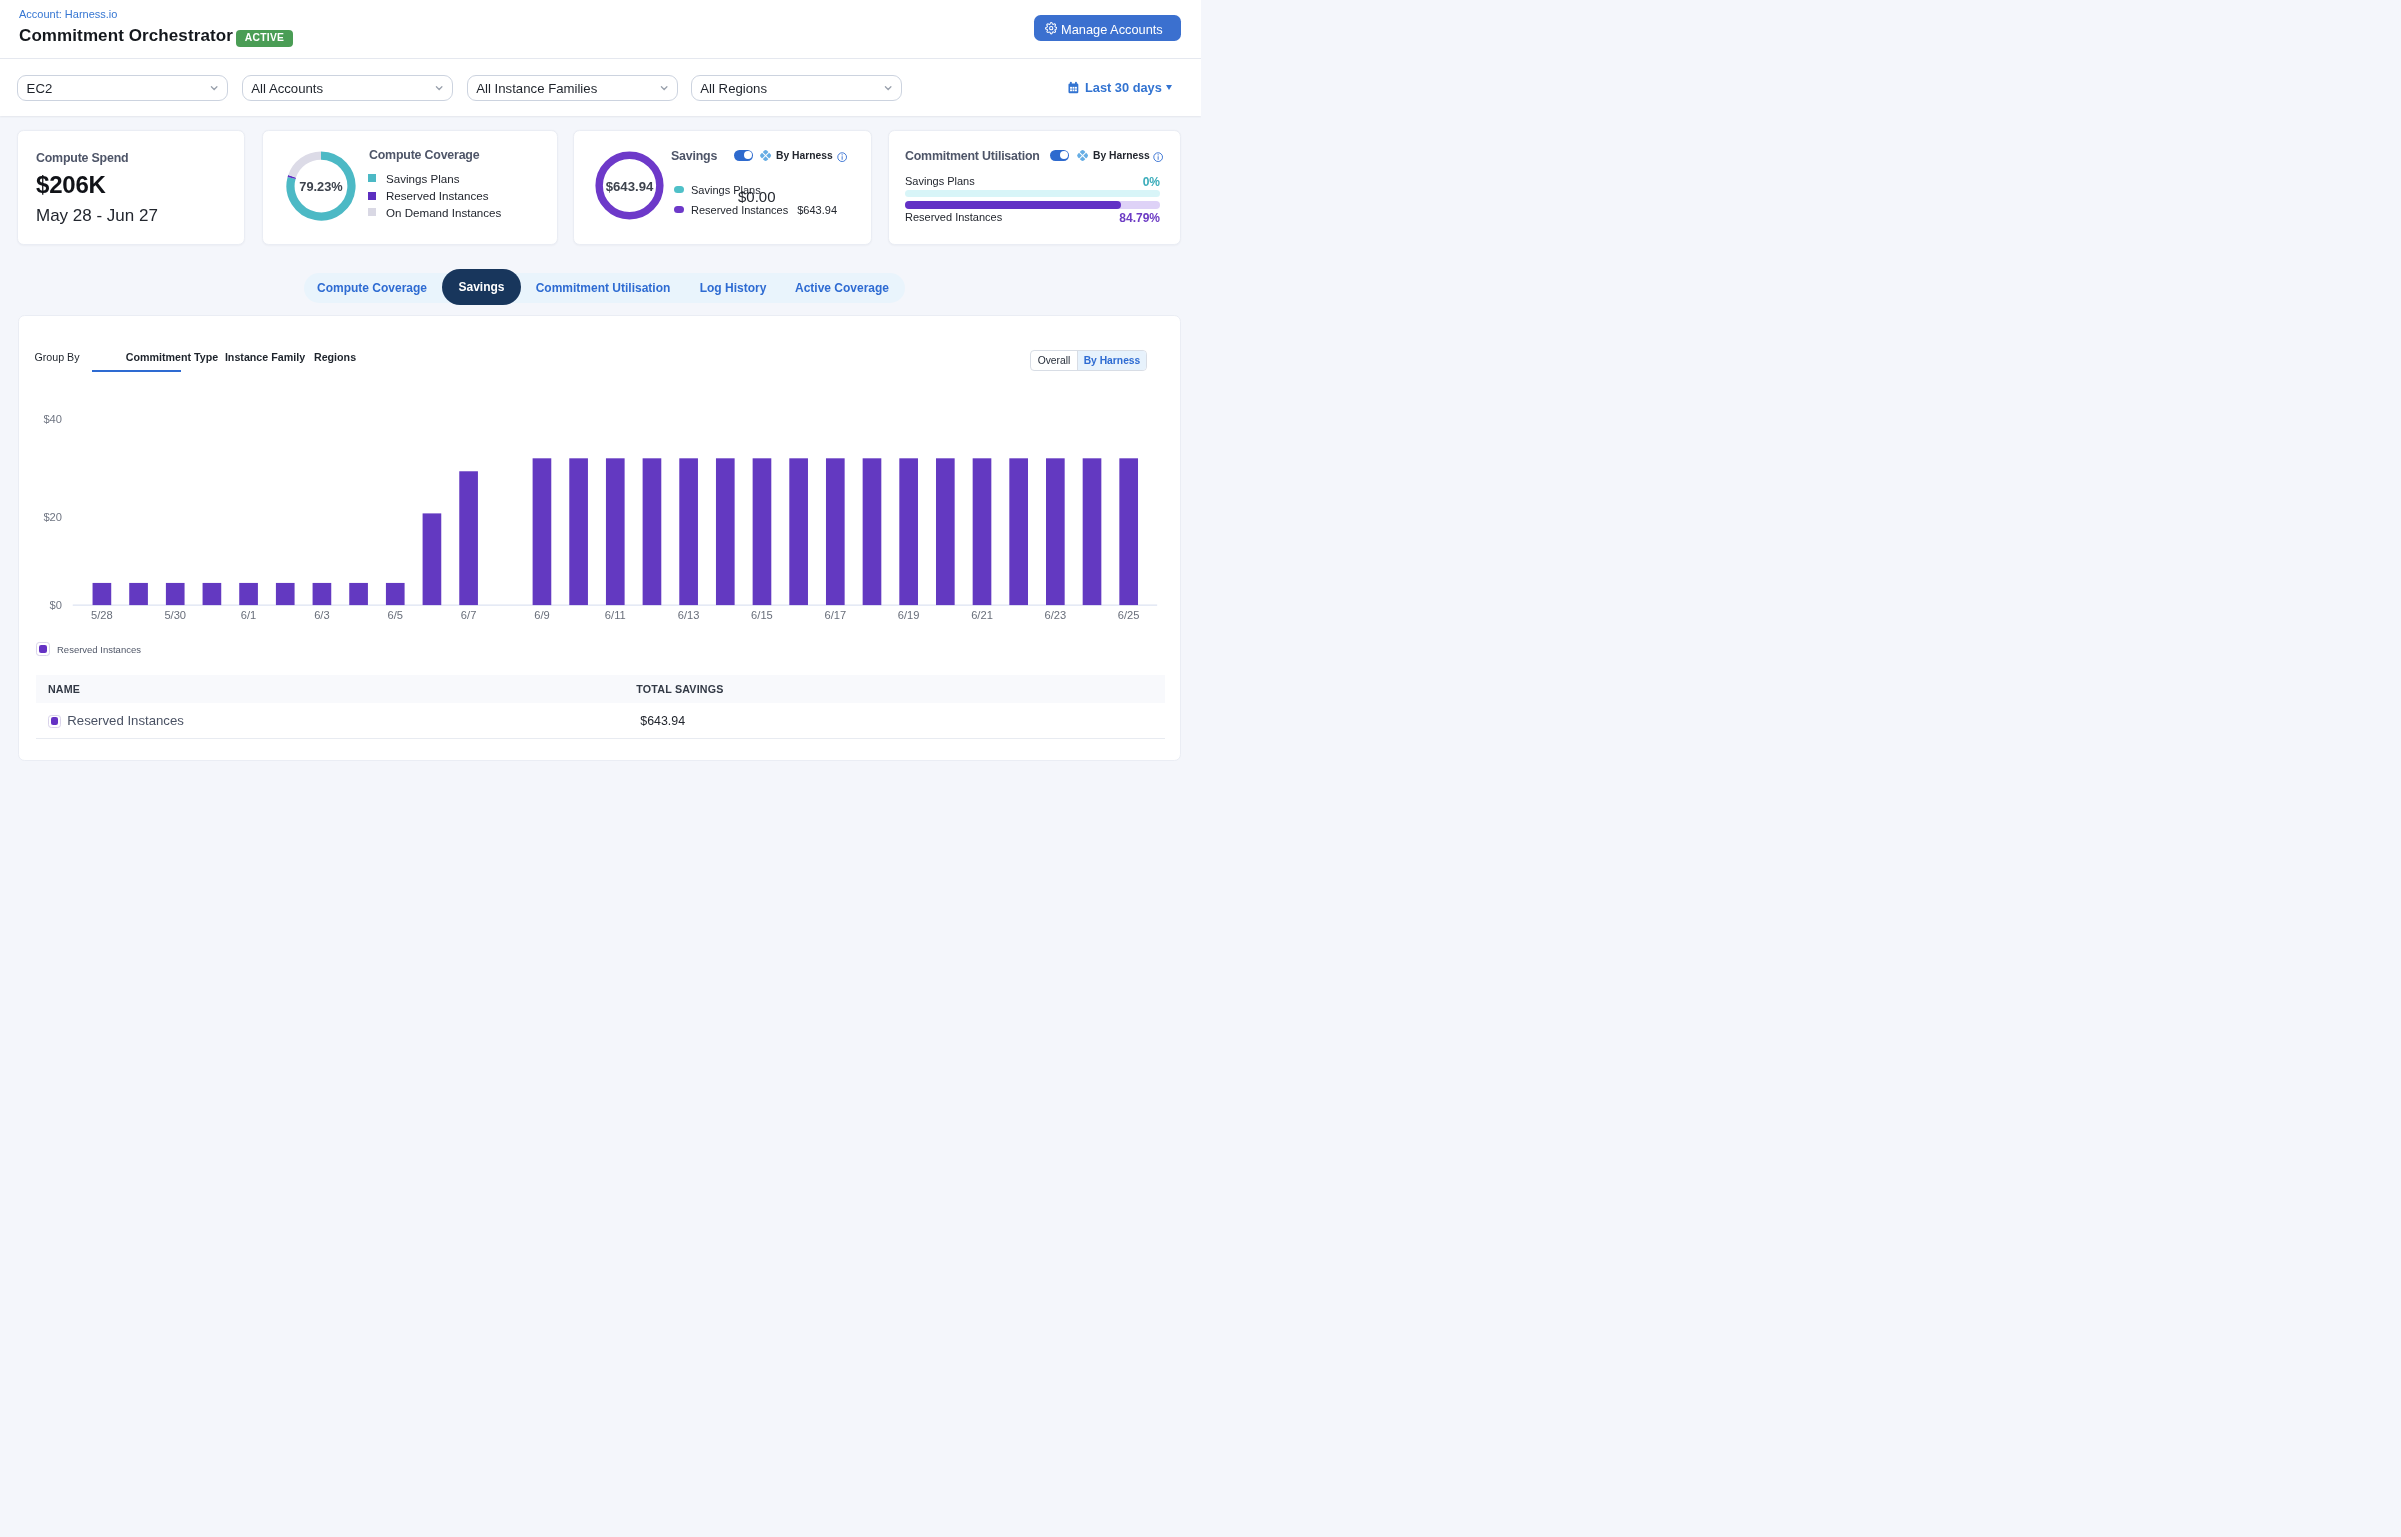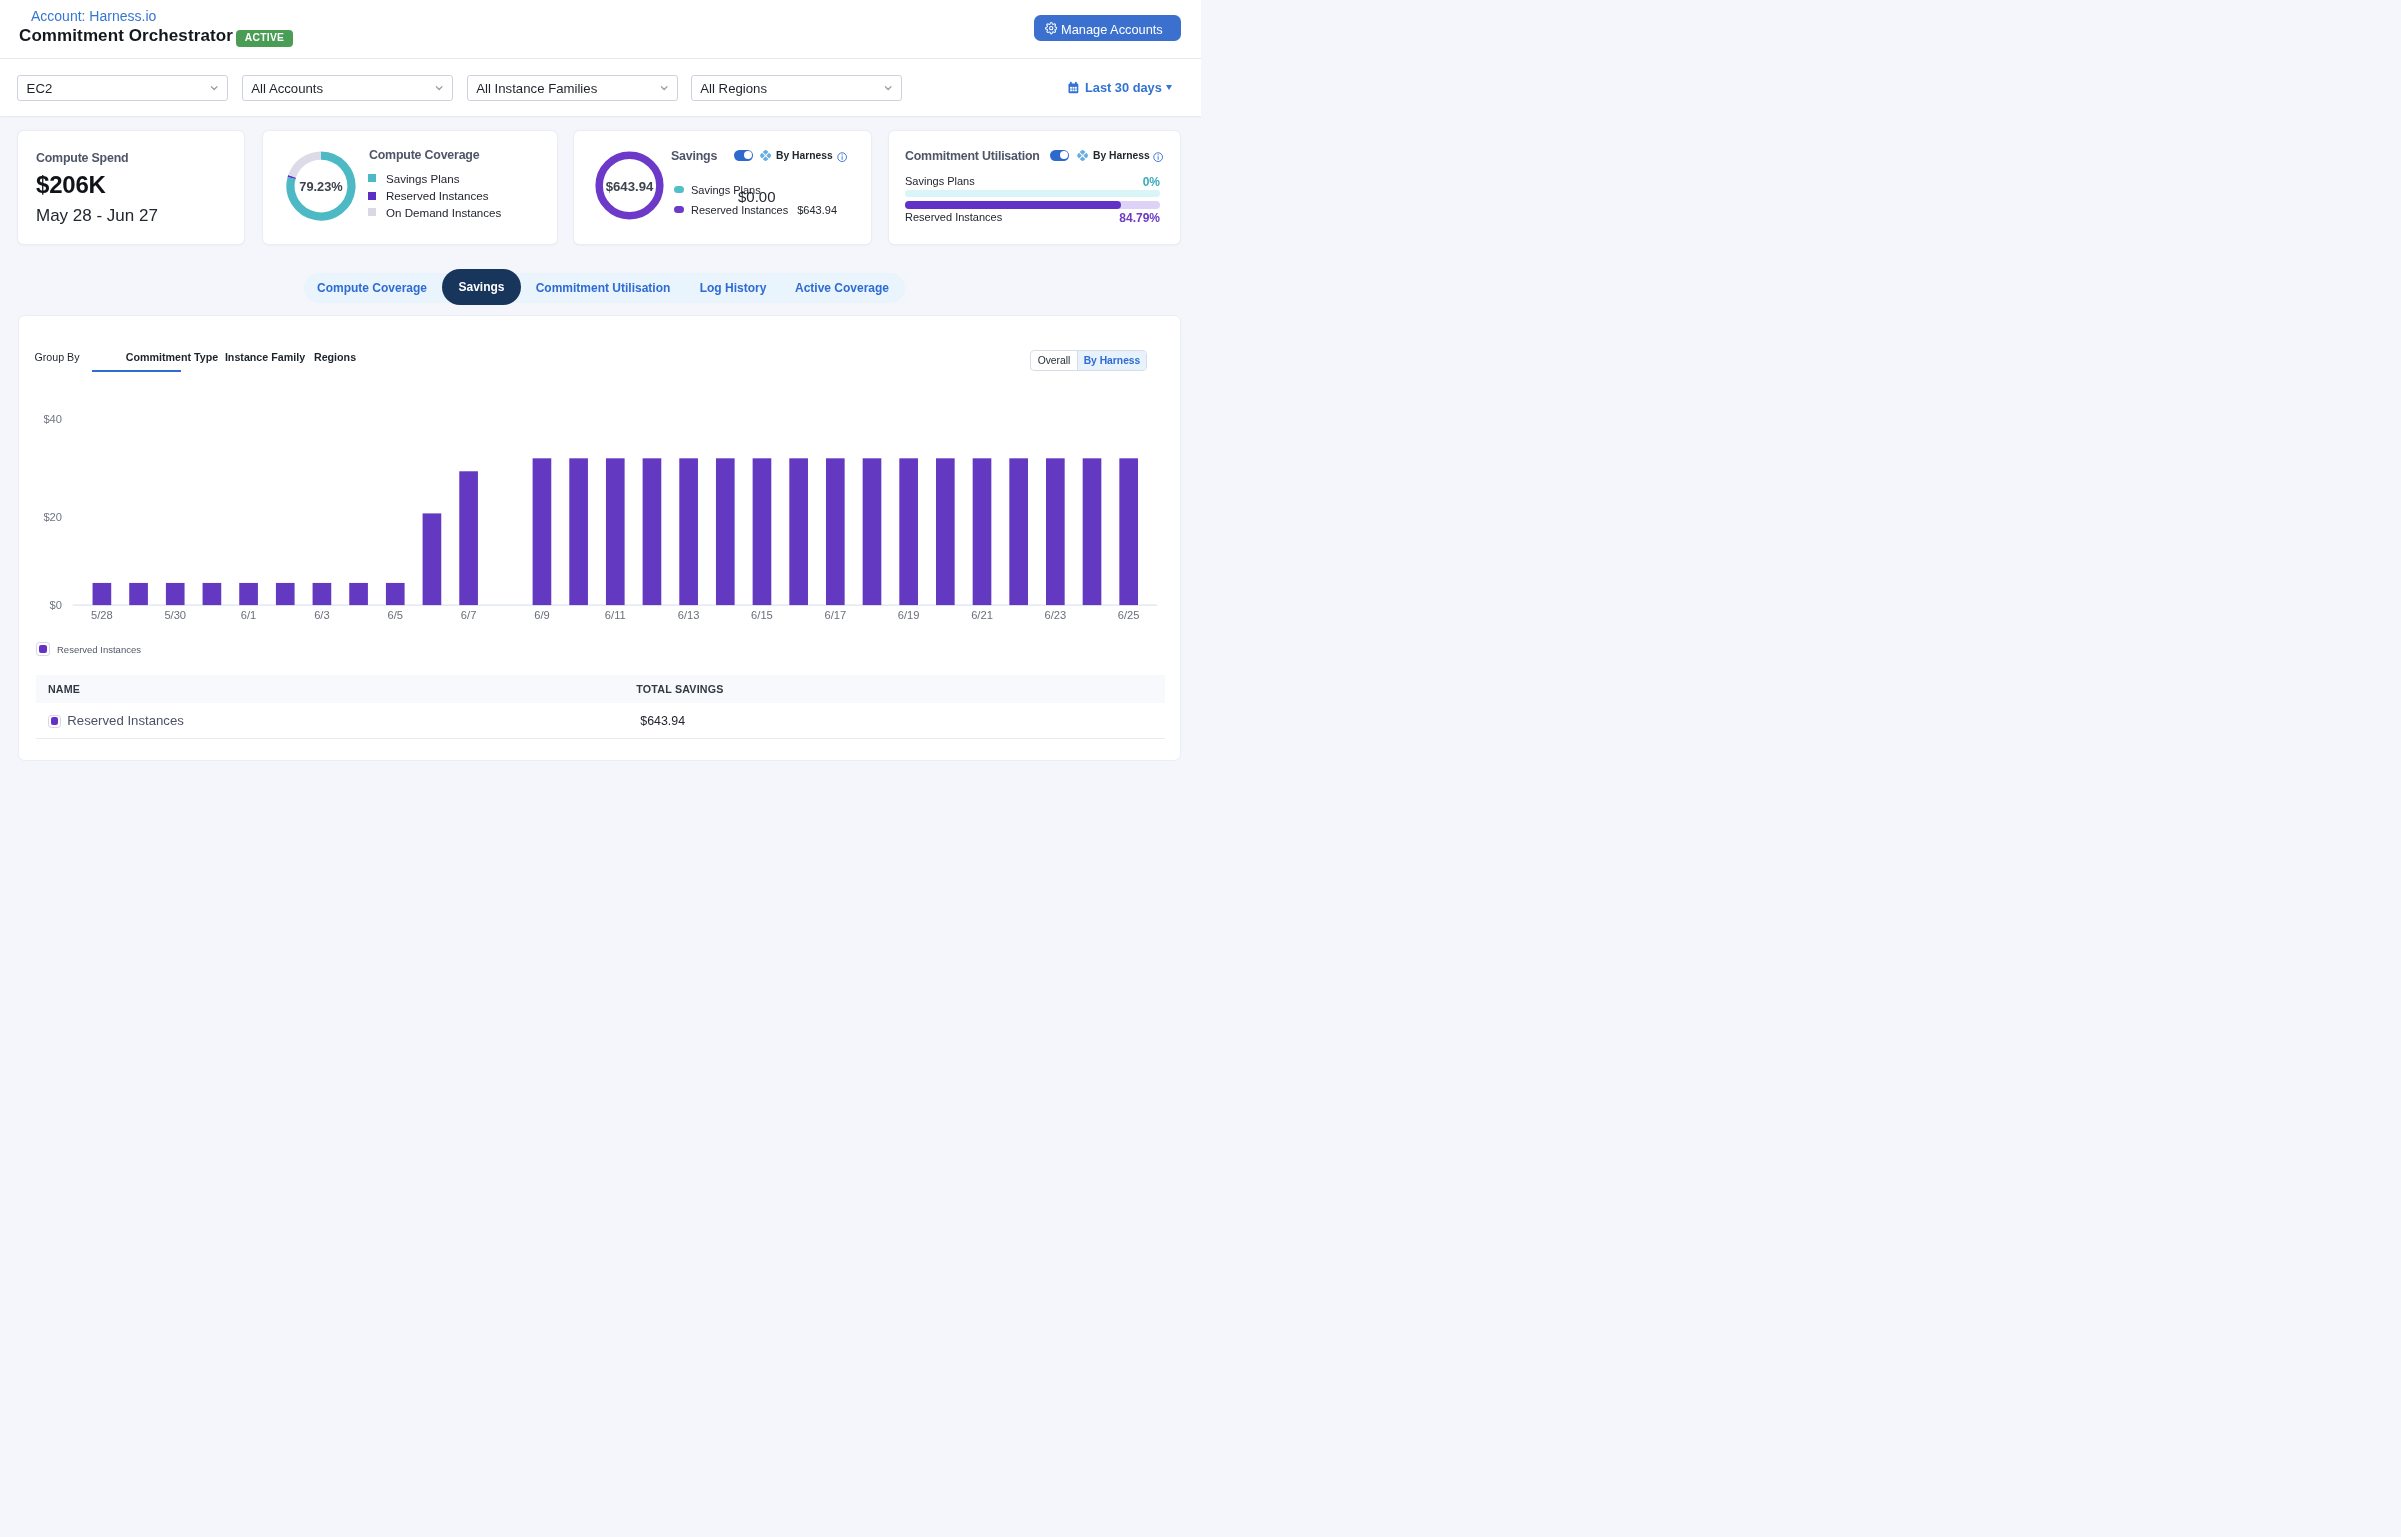--- a/index.html
+++ b/index.html
@@ -1,27 +1,27 @@
 <!DOCTYPE html>
 <html style="font-size:13.2px"><head><meta charset="utf-8">
 <style>
 * { margin:0; padding:0; box-sizing:border-box; }
 html,body { width:1201px; height:769px; font-family:"Liberation Sans", sans-serif; background:#f4f6fb; overflow:hidden; }
 .abs { position:absolute; }
 #page { position:relative; width:1201px; height:769px; }
 
 #hdr { position:absolute; left:0; top:0; width:1201px; height:59px; background:#fff; border-bottom:0.8px solid #e5e8ef; }
-#acct { position:absolute; left:19px; top:7.8px; font-size:14px; color:#3576d2;margin-left:12px; }
+#acct { position:absolute; left:19px; top:7.8px; font-size:11px; color:#3576d2; }
 #title { position:absolute; left:19px; top:26.4px; font-size:17px; font-weight:700; color:#14181d; letter-spacing:0.1px;}
 #badge { position:absolute; left:236px; top:30px; width:57px; height:16.5px; background:#4a9d55; border-radius:4.1px; color:#fff; font-size:10.3px; font-weight:700; text-align:center; line-height:16.5px; letter-spacing:0.3px;}
 #mng { position:absolute; left:1034px; top:15px; width:147px; height:26.4px; background:#3b70cf; border-radius:6.6px; color:#fff; }
 #mng span { position:absolute; left:27px; top:6.6px; font-size:12.8px; font-weight:400; }
 
 #filters { position:absolute; left:0; top:59px; width:1201px; height:57px; background:#fff; box-shadow:0 0.8px 1.7px rgba(40,50,70,0.08); }
-.sel { position:absolute; top:15.7px; width:211px; height:26.4px; border:0.8px solid #ccd3df; border-radius:3px; background:#fff; font-size:13.2px; color:#1e232b; line-height:25.6px; padding-left:8.3px; }
+.sel { position:absolute; top:15.7px; width:211px; height:26.4px; border:0.8px solid #ccd3df; border-radius:9px; background:#fff; font-size:13.2px; color:#1e232b; line-height:25.6px; padding-left:8.3px; }
 .chev { position:absolute; right:9px; top:8.3px; width:8.3px; height:8.3px; }
 #dateic { position:absolute; left:1067px; top:22px; width:12.8px; height:13.6px; }
 #datetxt { position:absolute; left:1085px; top:15.7px; font-size:12.8px; font-weight:700; color:#3273d1; line-height:25.6px;}
 #datecaret { position:absolute; left:1166px; top:26px; width:0; height:0; border-left:3.7px solid transparent; border-right:3.7px solid transparent; border-top:5px solid #3273d1; }
 
 .card { position:absolute; top:130px; height:115px; background:#fff; border:0.8px solid #eaedf4; border-radius:6.6px; box-shadow:0 0.8px 1.7px rgba(40,50,70,0.04); }
 .ctitle { position:absolute; font-size:12.4px; font-weight:700; color:#4e5568; letter-spacing:-0.2px; }
 
 #tabbar { position:absolute; left:304px; top:273px; width:601px; height:30px; background:#e9f4fc; border-radius:15px; }
 .tab { position:absolute; top:273px; height:30px; line-height:30px; font-size:12px; font-weight:700; color:#2e6bd2; transform:translateX(-50%); white-space:nowrap; }

